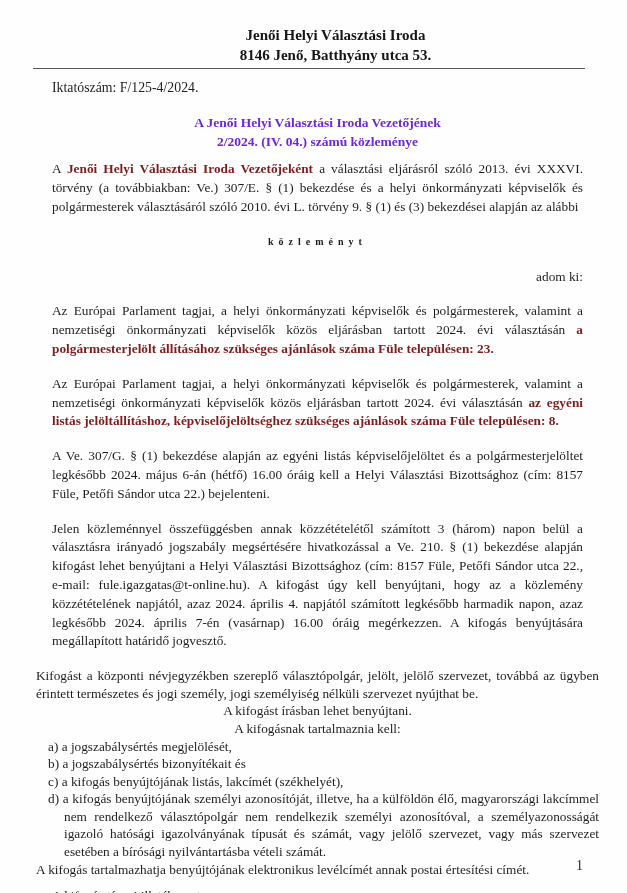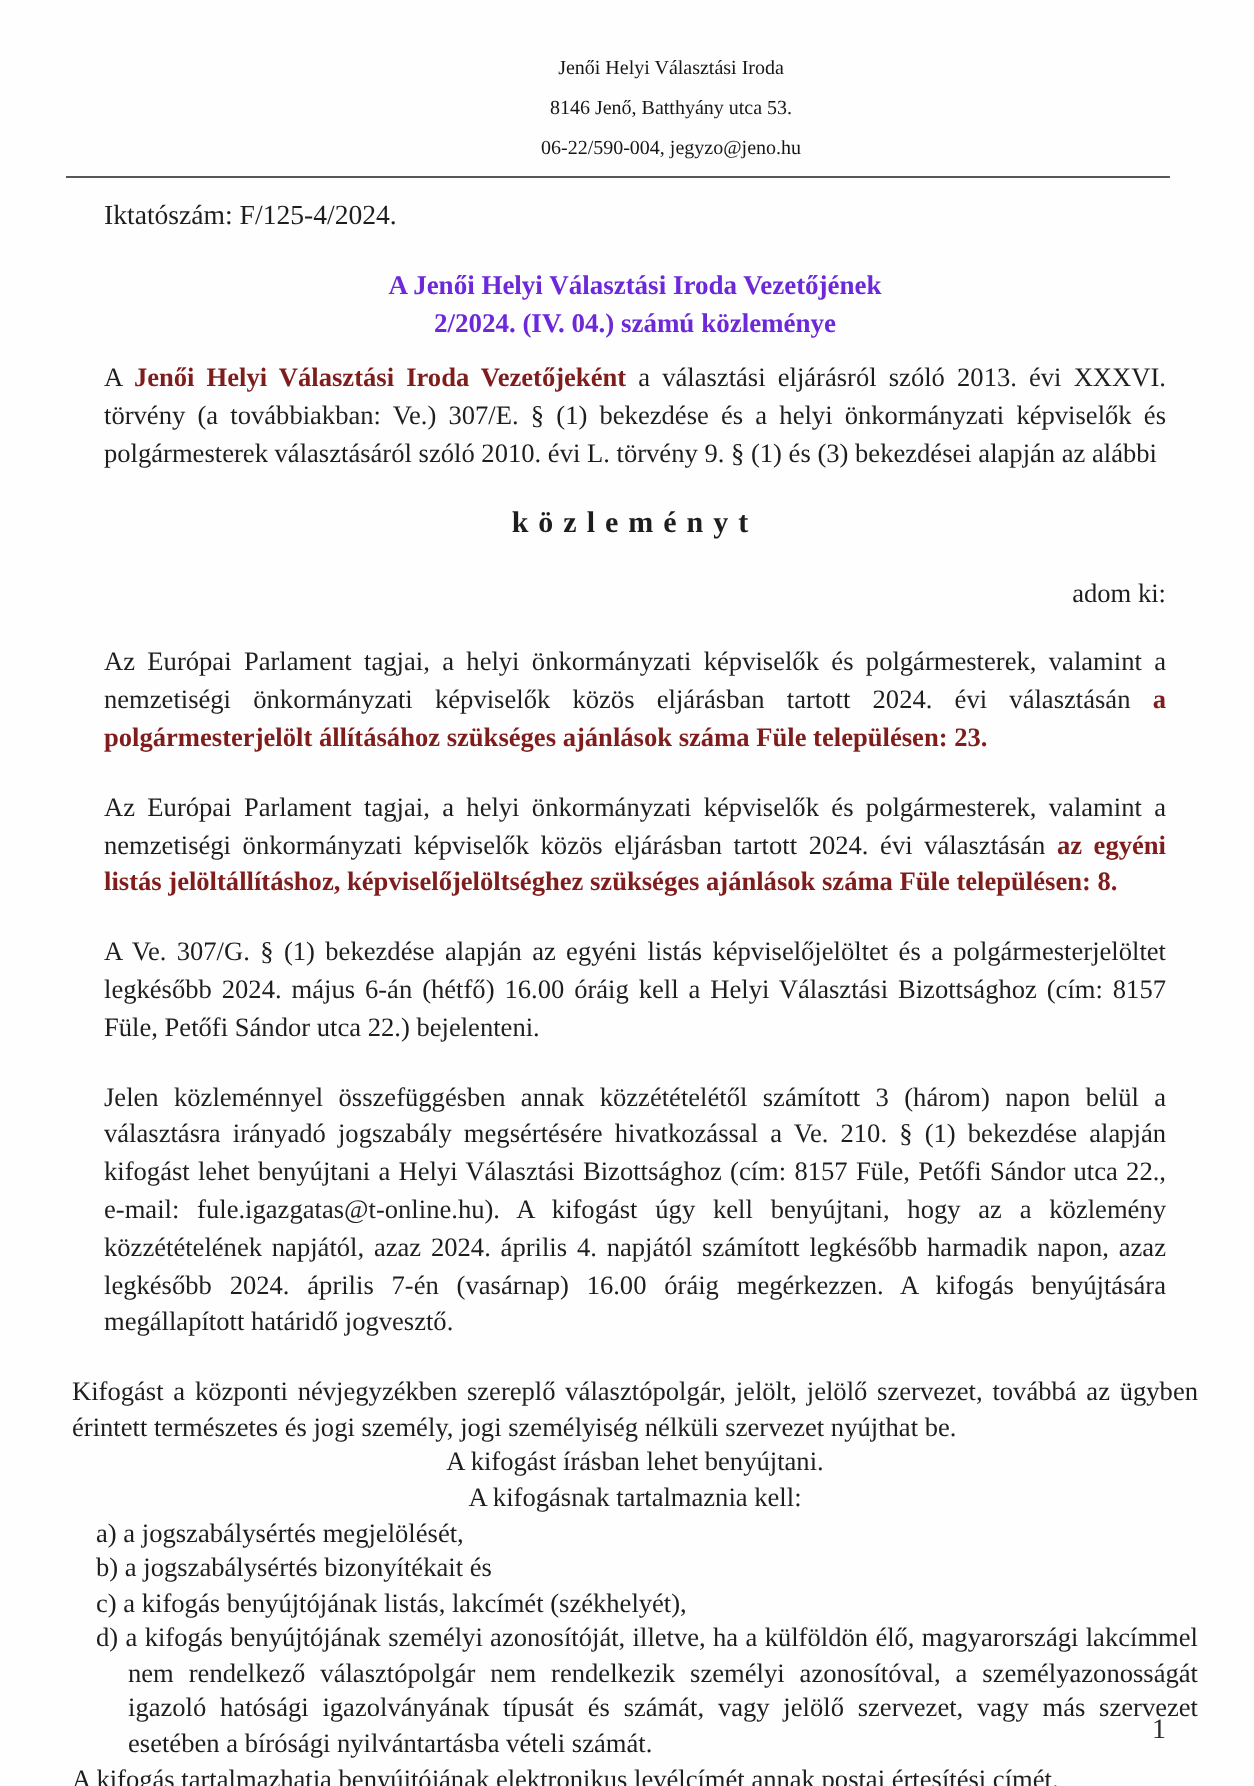--- a/index.html
+++ b/index.html
@@ -15,22 +15,22 @@
     background: #fffefe;
     overflow: hidden;
     font-family: "Liberation Serif", "DejaVu Serif", serif;
     color: #1e1e1e;
     box-sizing: border-box;
   }
   
   .letterhead {
     padding-top: 25px;
     text-align: center;
-    font-weight: normal;
-    font-size: 10px;
+    font-weight: bold;
+    font-size: 15px;
     line-height: 20px;
     color: #161616;
     padding-left: 44px;
   }
   .header-rule {
     border: none;
     border-top: 1.6px solid #575757;
     margin: 3px 42px 0 33px;
   }
   
@@ -53,21 +53,21 @@
     font-size: 13.5px;
     line-height: 18.8px;
     color: #6d28d9;
   }
   .intro { margin-top: 10px !important; }
   .kozlemeny {
     margin-top: 10px !important;
     text-align: center;
     font-weight: bold;
     letter-spacing: 5px;
-    font-size: 15px;
+    font-size: 10px;
   }
   .adomki {
     margin-top: 10px !important;
     text-align: right;
   }
   .para { margin-top: 9px !important; }
   strong { font-weight: bold; color: #7f1d1d; }
   
   .complaint {
     margin-top: 9px;
@@ -98,21 +98,20 @@
   }
 </style>
 </head>
 <body>
 
 <div class="page">
 
   <header class="letterhead">
     <div>Jenői Helyi Választási Iroda</div>
     <div>8146 Jenő, Batthyány utca 53.</div>
-    <div>06-22/590-004, jegyzo@jeno.hu</div>
   </header>
 
   <hr class="header-rule">
 
   <div class="content">
 
     <p class="ref">Iktatószám: F/125-4/2024.</p>
 
     <div class="doc-title">
       <div>A Jenői Helyi Választási Iroda Vezetőjének</div>

